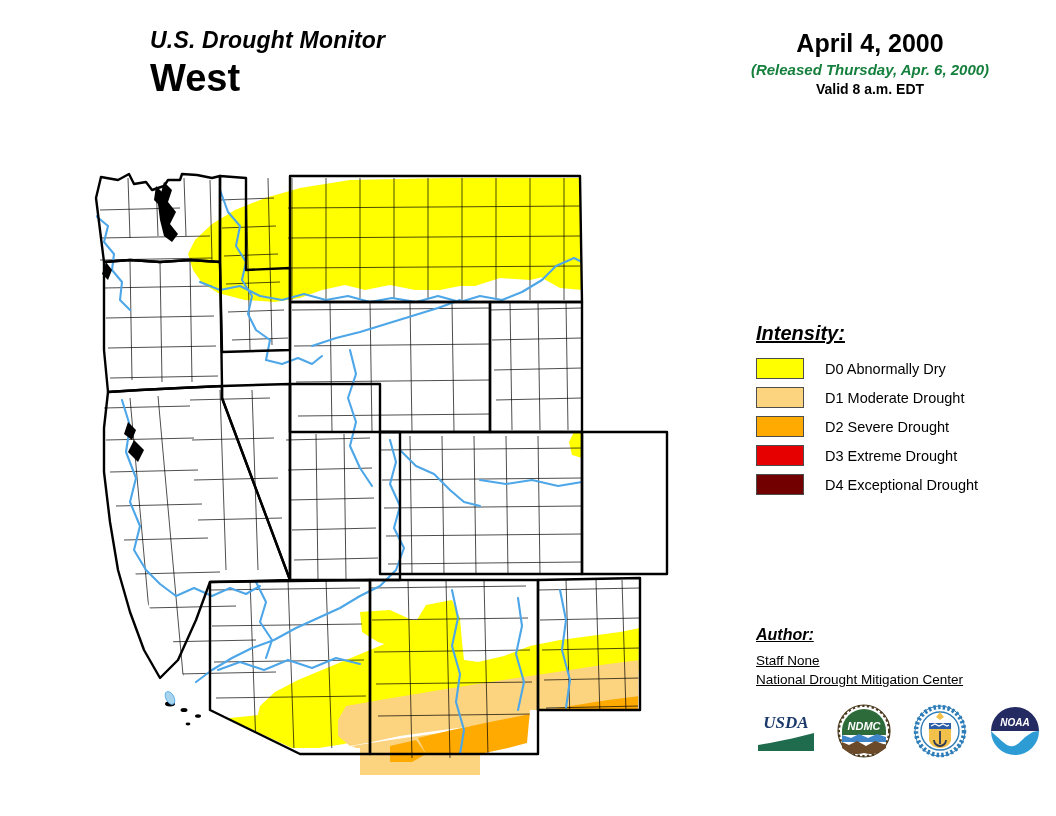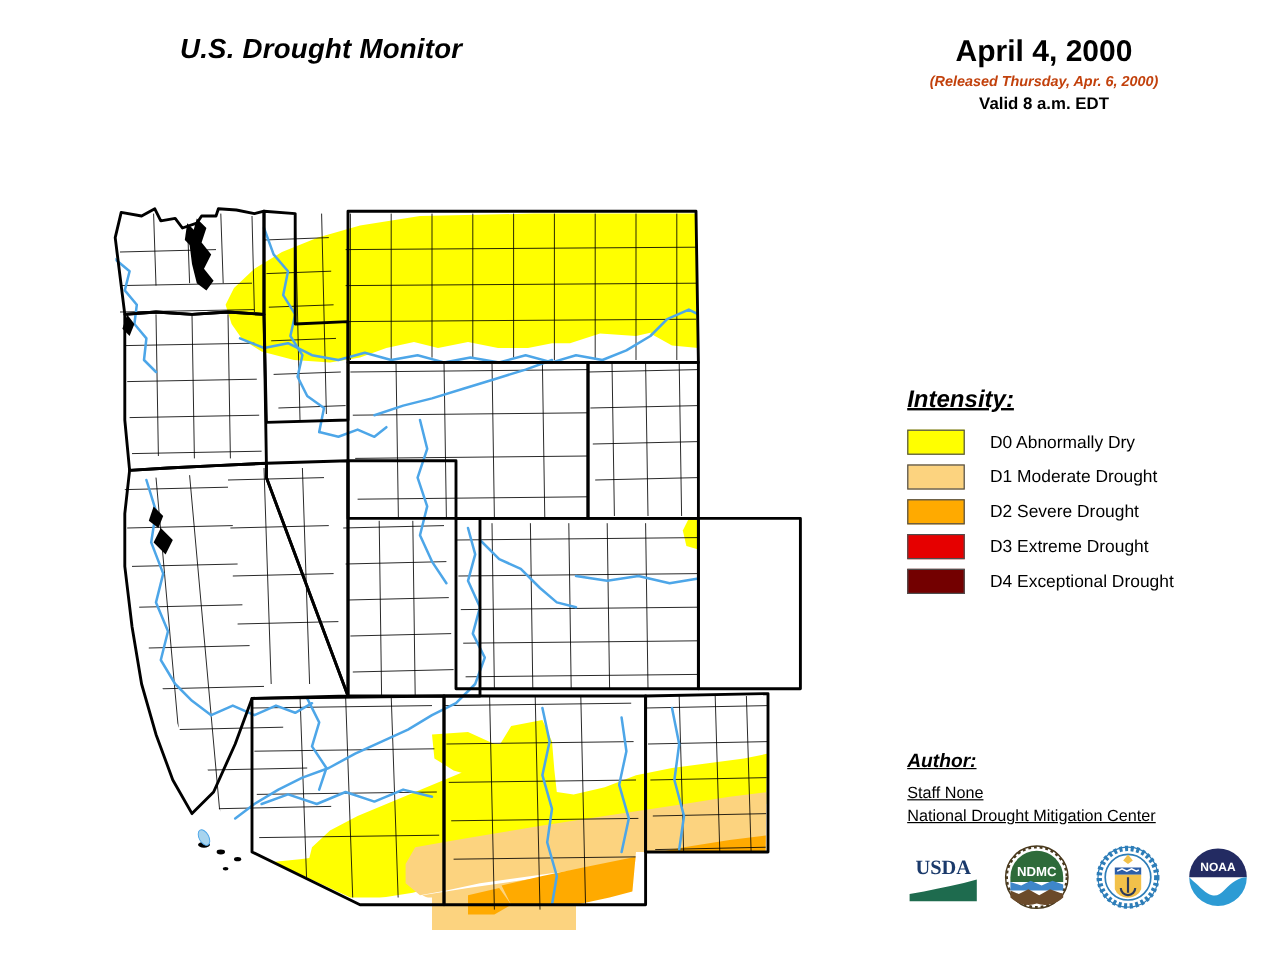--- a/index.html
+++ b/index.html
@@ -50,24 +50,24 @@
     width: 340px;
     text-align: center;
   }
   #date-main {
     font-size: 25px;
     font-weight: bold;
     color: #000;
     line-height: 1.1;
   }
   #date-released {
-    font-size: 12px;
+    font-size: 15px;
     font-weight: bold;
     font-style: italic;
-    color: #c2410c;
+    color: #15803d;
     margin-top: 4px;
     line-height: 1.1;
   }
   #date-valid {
     font-size: 14px;
     font-weight: bold;
     color: #000;
     margin-top: 4px;
     line-height: 1.1;
   }
@@ -154,21 +154,21 @@
   #logos {
     position: absolute;
     left: 756px;
     top: 702px;
     width: 286px;
     height: 62px;
     display: flex;
     align-items: center;
     justify-content: space-between;
   }
-  .logo { flex: 0 0 auto; }
+  .logo { flex: 0 0 auto; font-style: italic; }
 
   
   #site-url {
     position: absolute;
     left: 756px;
     top: 772px;
     width: 286px;
     text-align: center;
     font-size: 19px;
     font-weight: bold;
@@ -176,20 +176,21 @@
     letter-spacing: -0.2px;
   }
 </style>
 </head>
 <body>
 
 <div class="page">
 
   <div id="header-left">
     <div id="title-main">U.S. Drought Monitor</div>
+    <div id="title-region">West</div>
   </div>
 
   <div id="header-right">
     <div id="date-main">April 4, 2000</div>
     <div id="date-released">(Released Thursday, Apr. 6, 2000)</div>
     <div id="date-valid">Valid 8 a.m. EDT</div>
   </div>
 
   <div id="map-wrap">
     <svg id="map-svg" width="680" height="650" viewBox="0 0 680 650" xmlns="http://www.w3.org/2000/svg">

